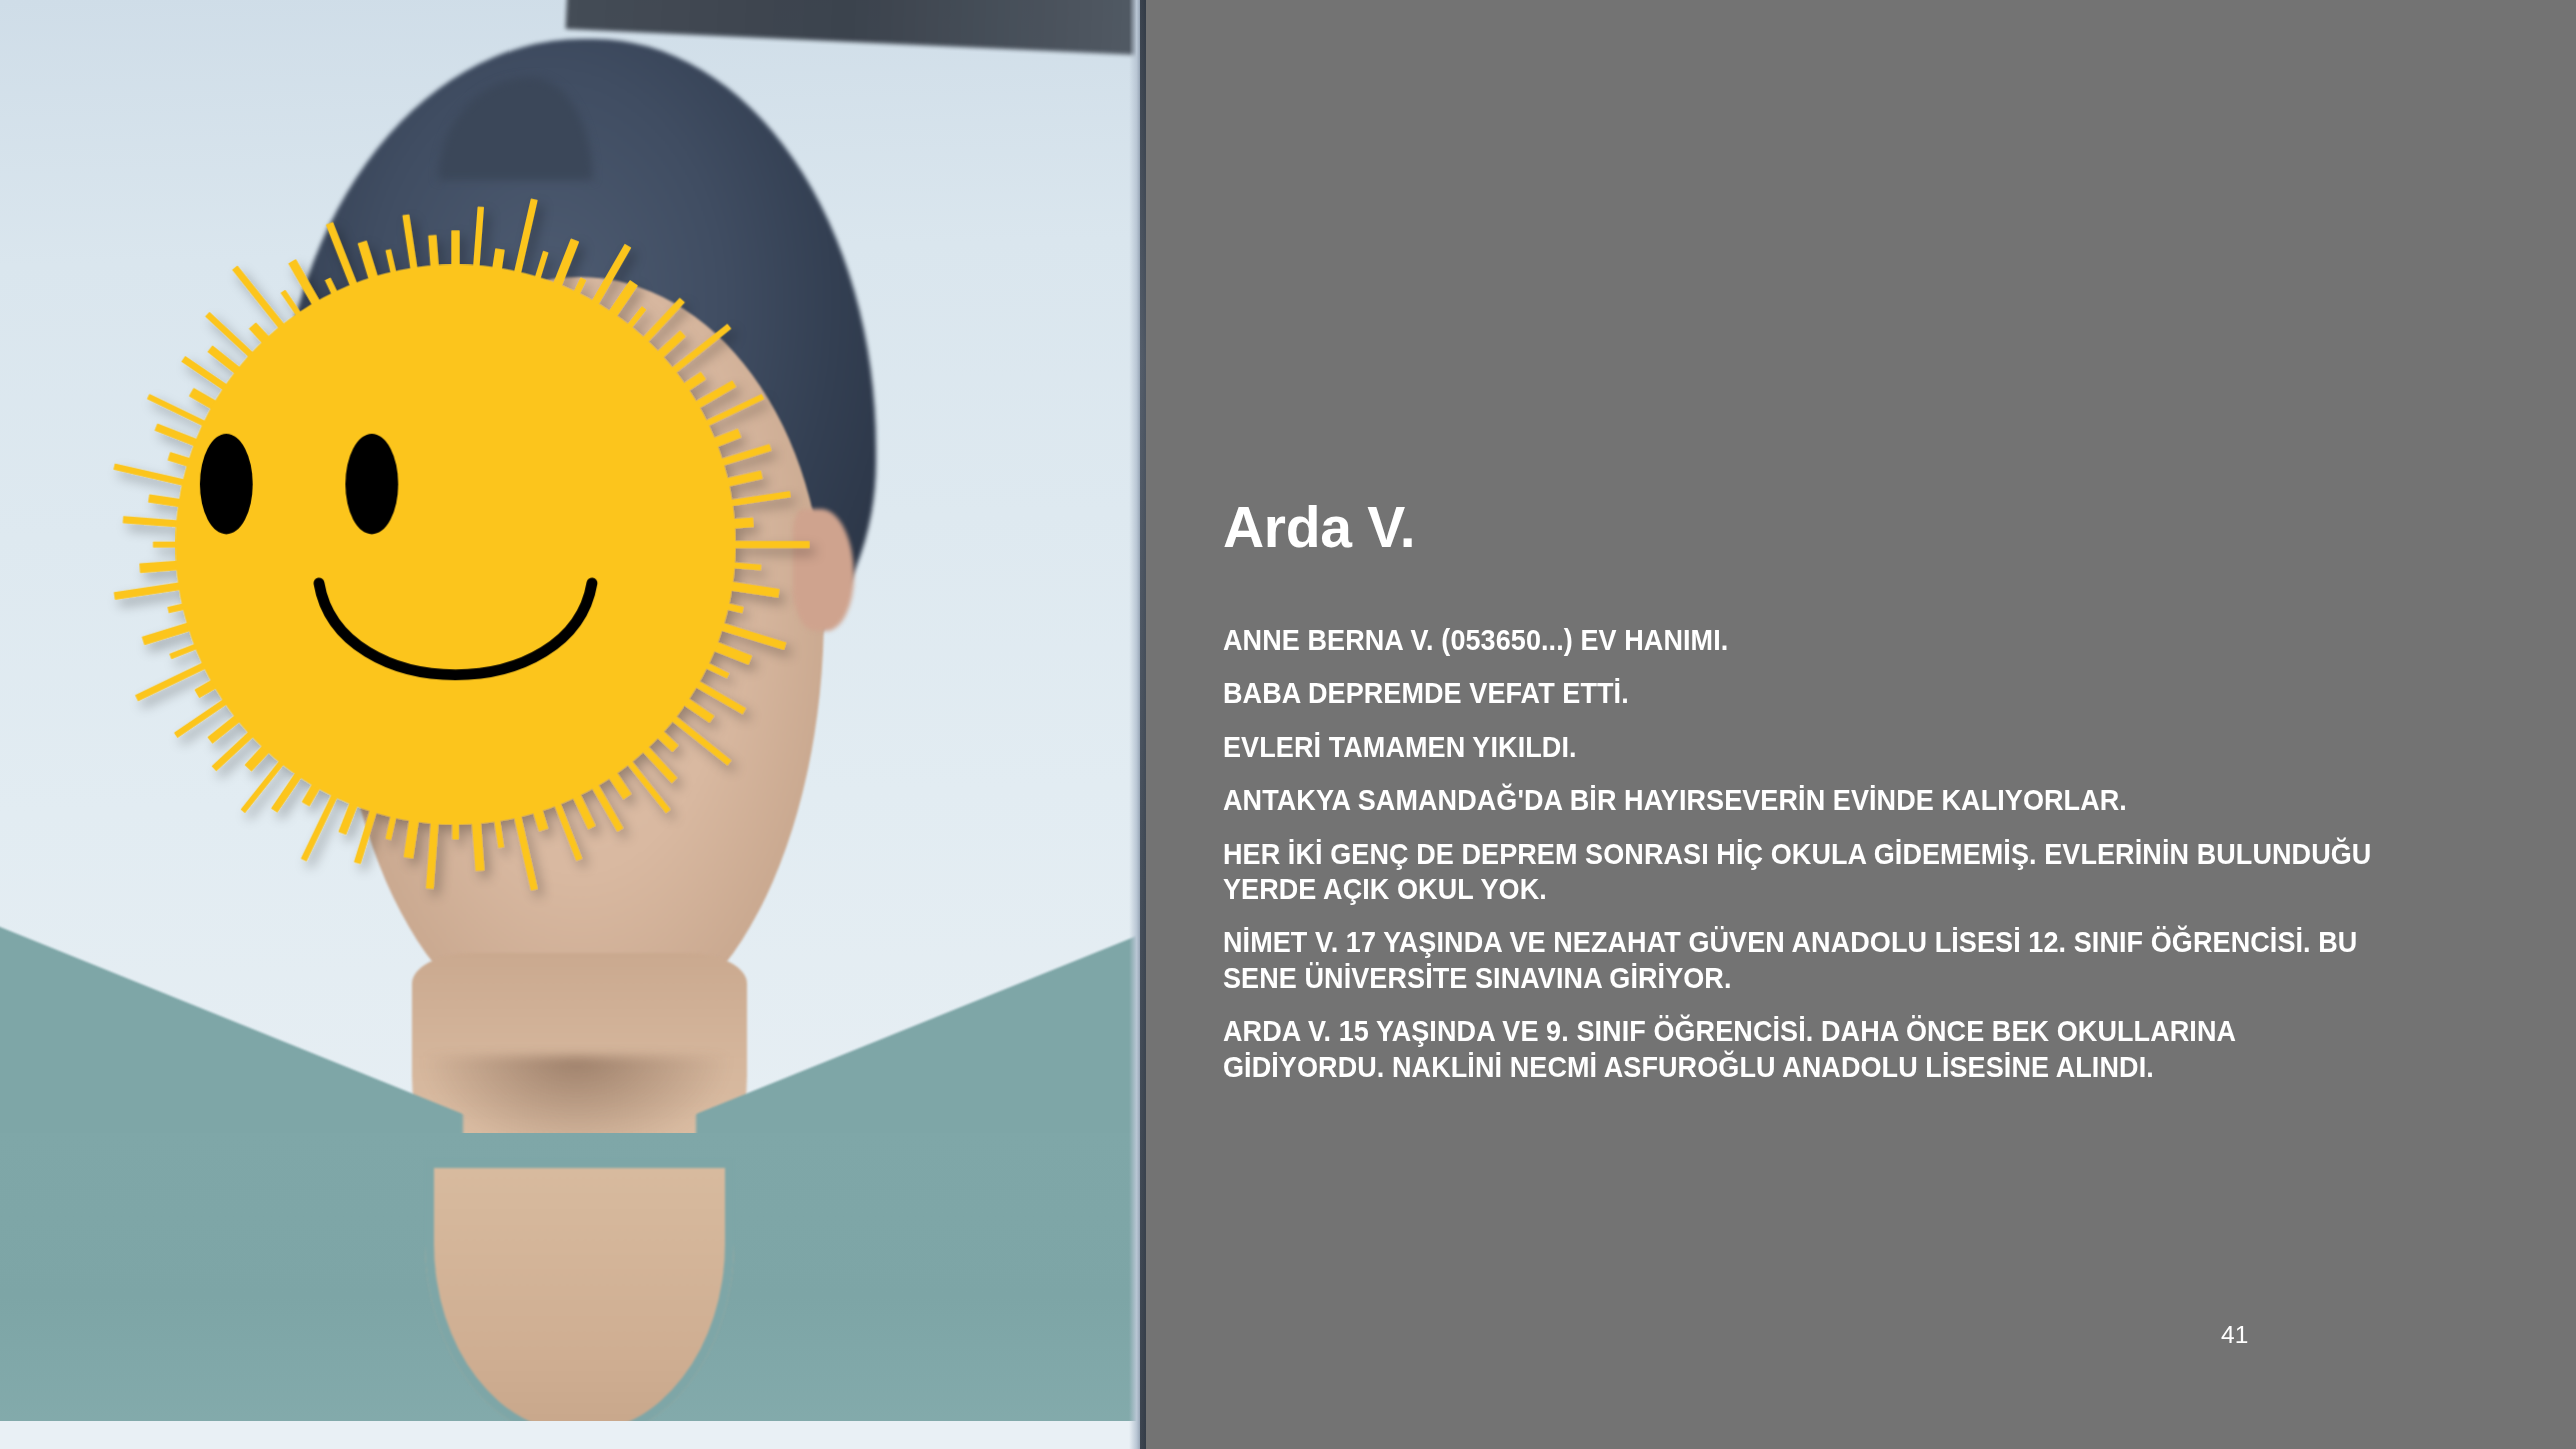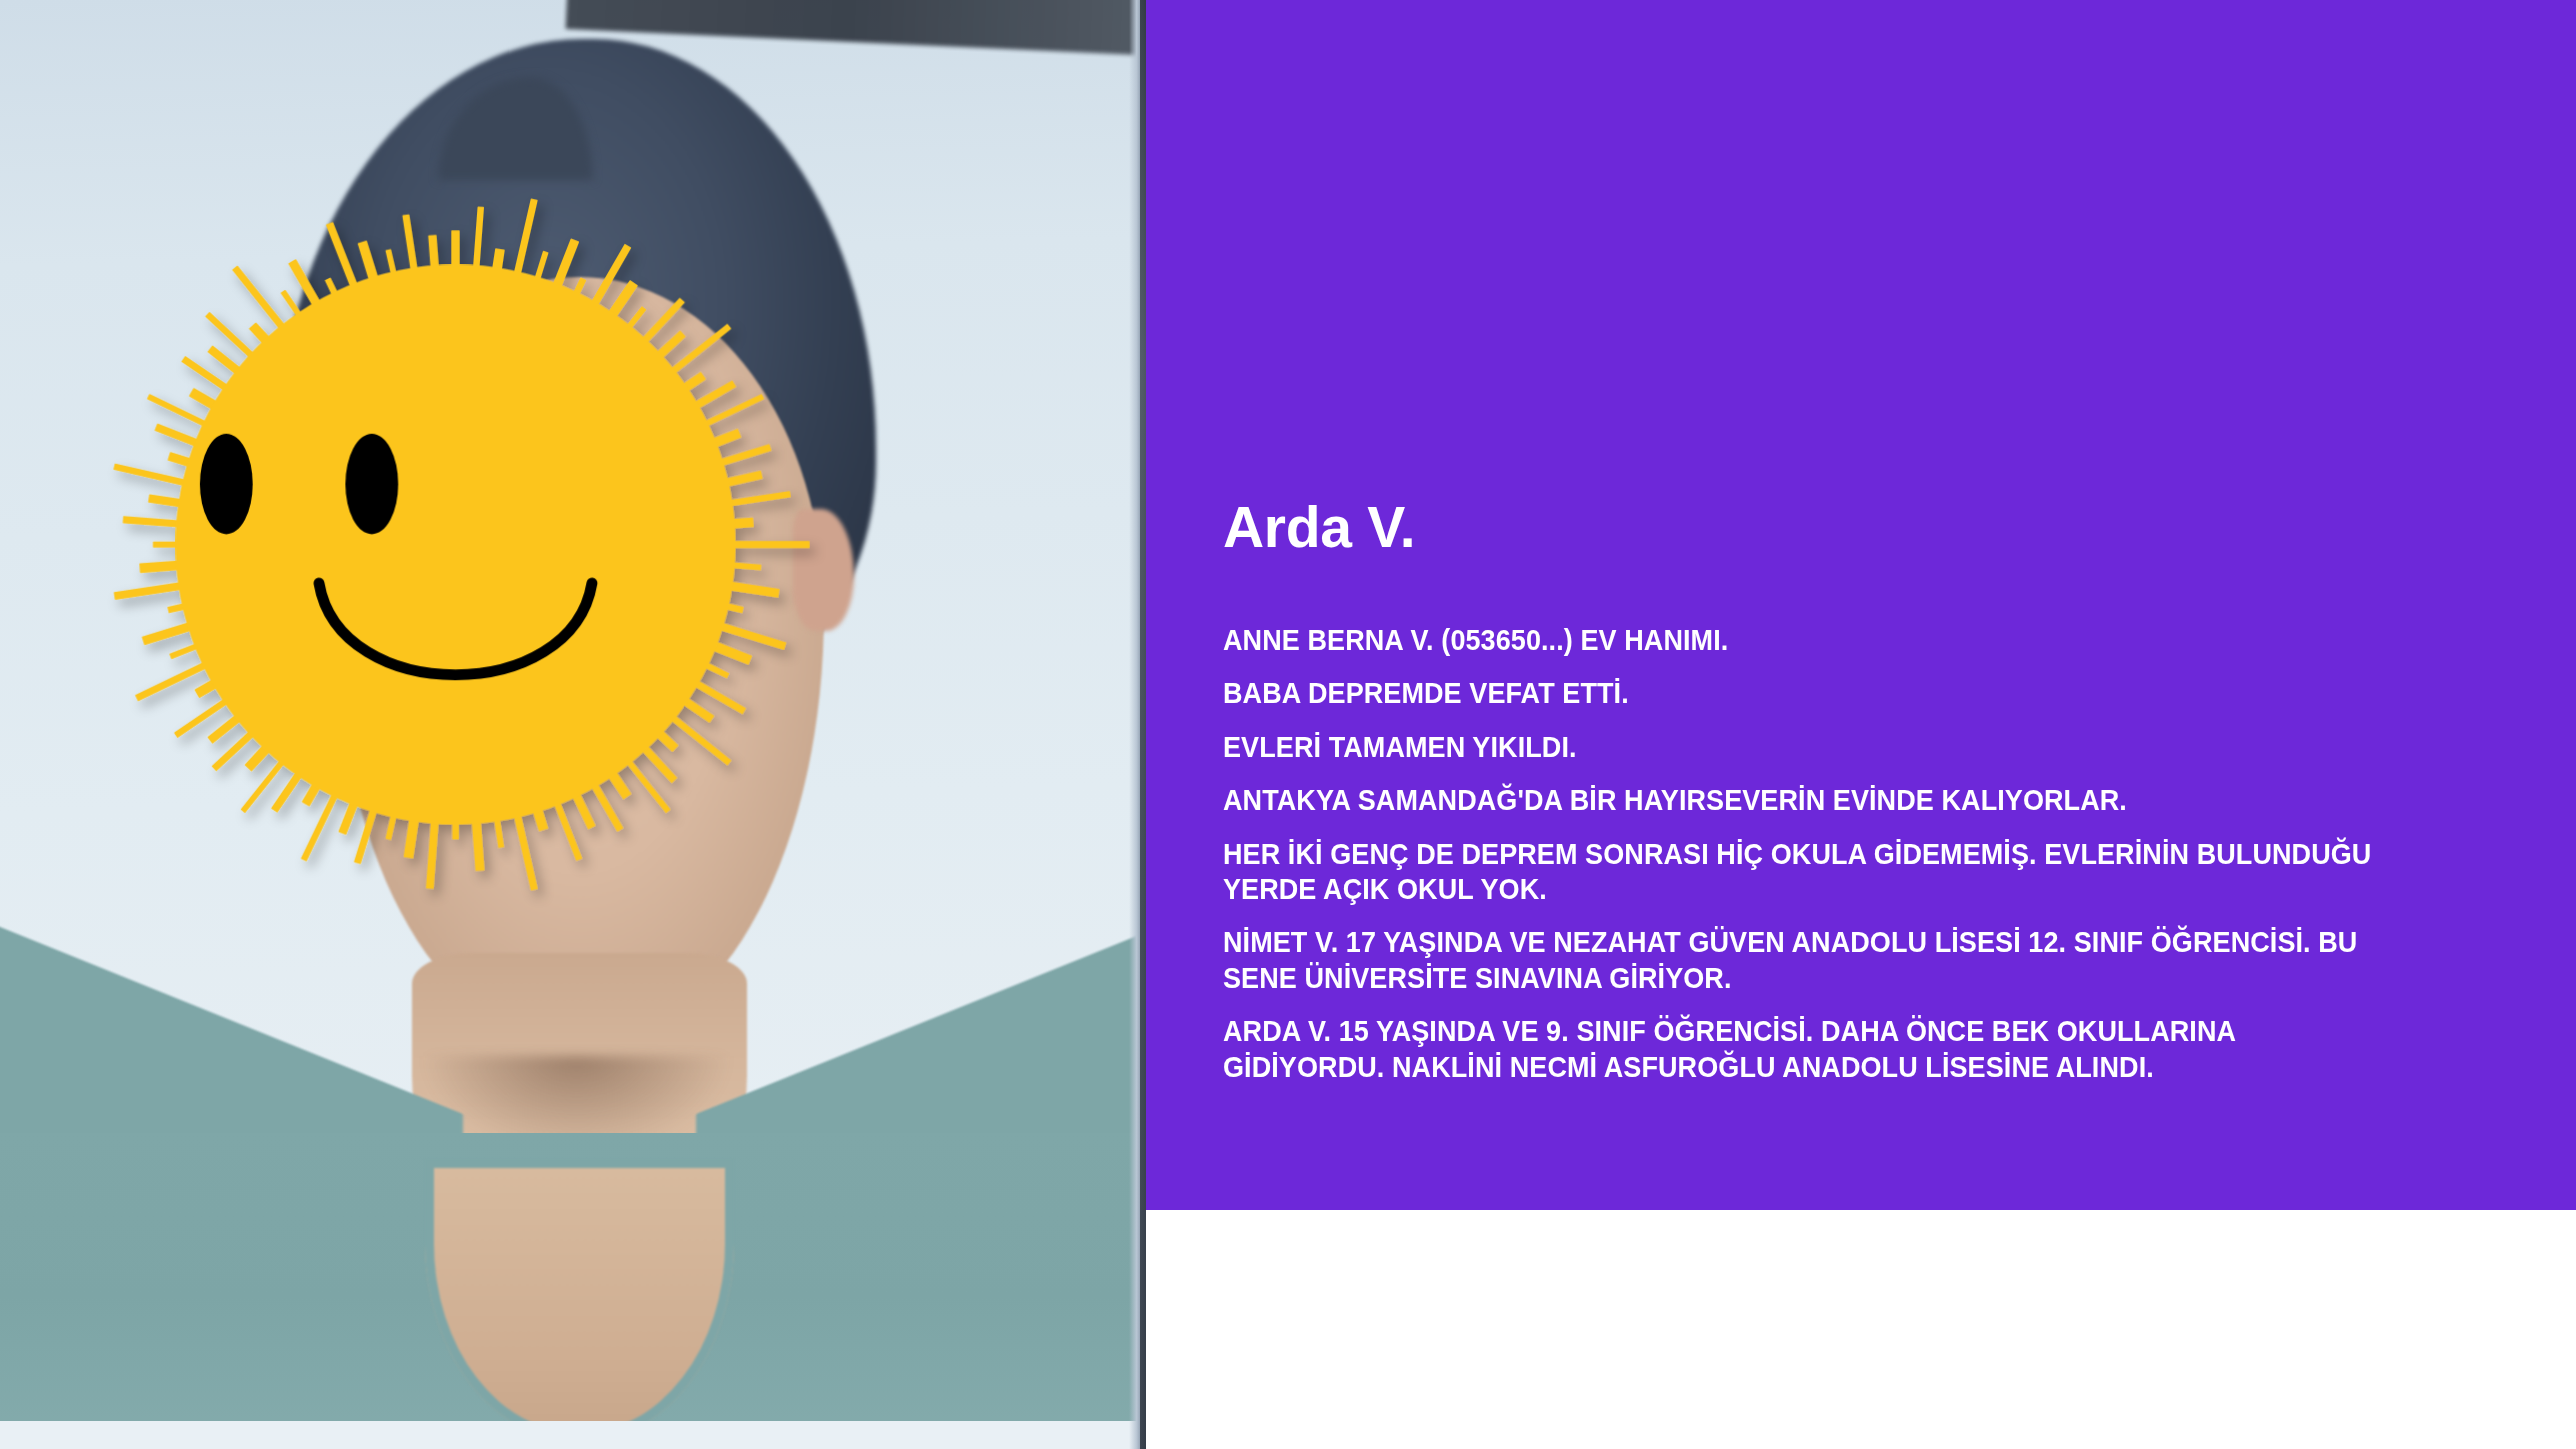--- a/index.html
+++ b/index.html
@@ -157,22 +157,22 @@
     width: 837px; height: 837px;
     pointer-events: none;
   }
   #smiley svg { width: 100%; height: 100%; display: block; }
 
   
   #blue-pane {
     position: absolute;
     left: 1146px; top: 0;
     width: 1430px;
-    height: 1210px;
-    background: #6d28d9;
+    height: 1449px;
+    background: #737373;
   }
   #panel-title {
     position: absolute;
     left: 77px;
     top: 461px;
     color: #ffffff;
     font-size: 57px;
     font-weight: bold;
     letter-spacing: -0.3px;
     line-height: 1;
@@ -344,17 +344,17 @@
     <div id="body-copy">
       <p>ANNE BERNA V.  (053650...) EV HANIMI.</p>
       <p>BABA DEPREMDE VEFAT ETTİ.</p>
       <p>EVLERİ TAMAMEN YIKILDI.</p>
       <p>ANTAKYA SAMANDAĞ'DA BİR HAYIRSEVERİN EVİNDE KALIYORLAR.</p>
       <p>HER İKİ GENÇ DE DEPREM SONRASI HİÇ OKULA GİDEMEMİŞ. EVLERİNİN BULUNDUĞU YERDE AÇIK OKUL YOK.</p>
       <p>NİMET V.  17 YAŞINDA VE NEZAHAT GÜVEN ANADOLU LİSESİ 12. SINIF ÖĞRENCİSİ. BU SENE ÜNİVERSİTE SINAVINA GİRİYOR.</p>
       <p>ARDA V. 15 YAŞINDA VE 9. SINIF ÖĞRENCİSİ. DAHA ÖNCE BEK OKULLARINA GİDİYORDU. NAKLİNİ NECMİ ASFUROĞLU ANADOLU LİSESİNE ALINDI.</p>
     </div>
 
-    <div id="page-number">59</div>
+    <div id="page-number">41</div>
   </div>
 
 </div>
 
 
 </body></html>

